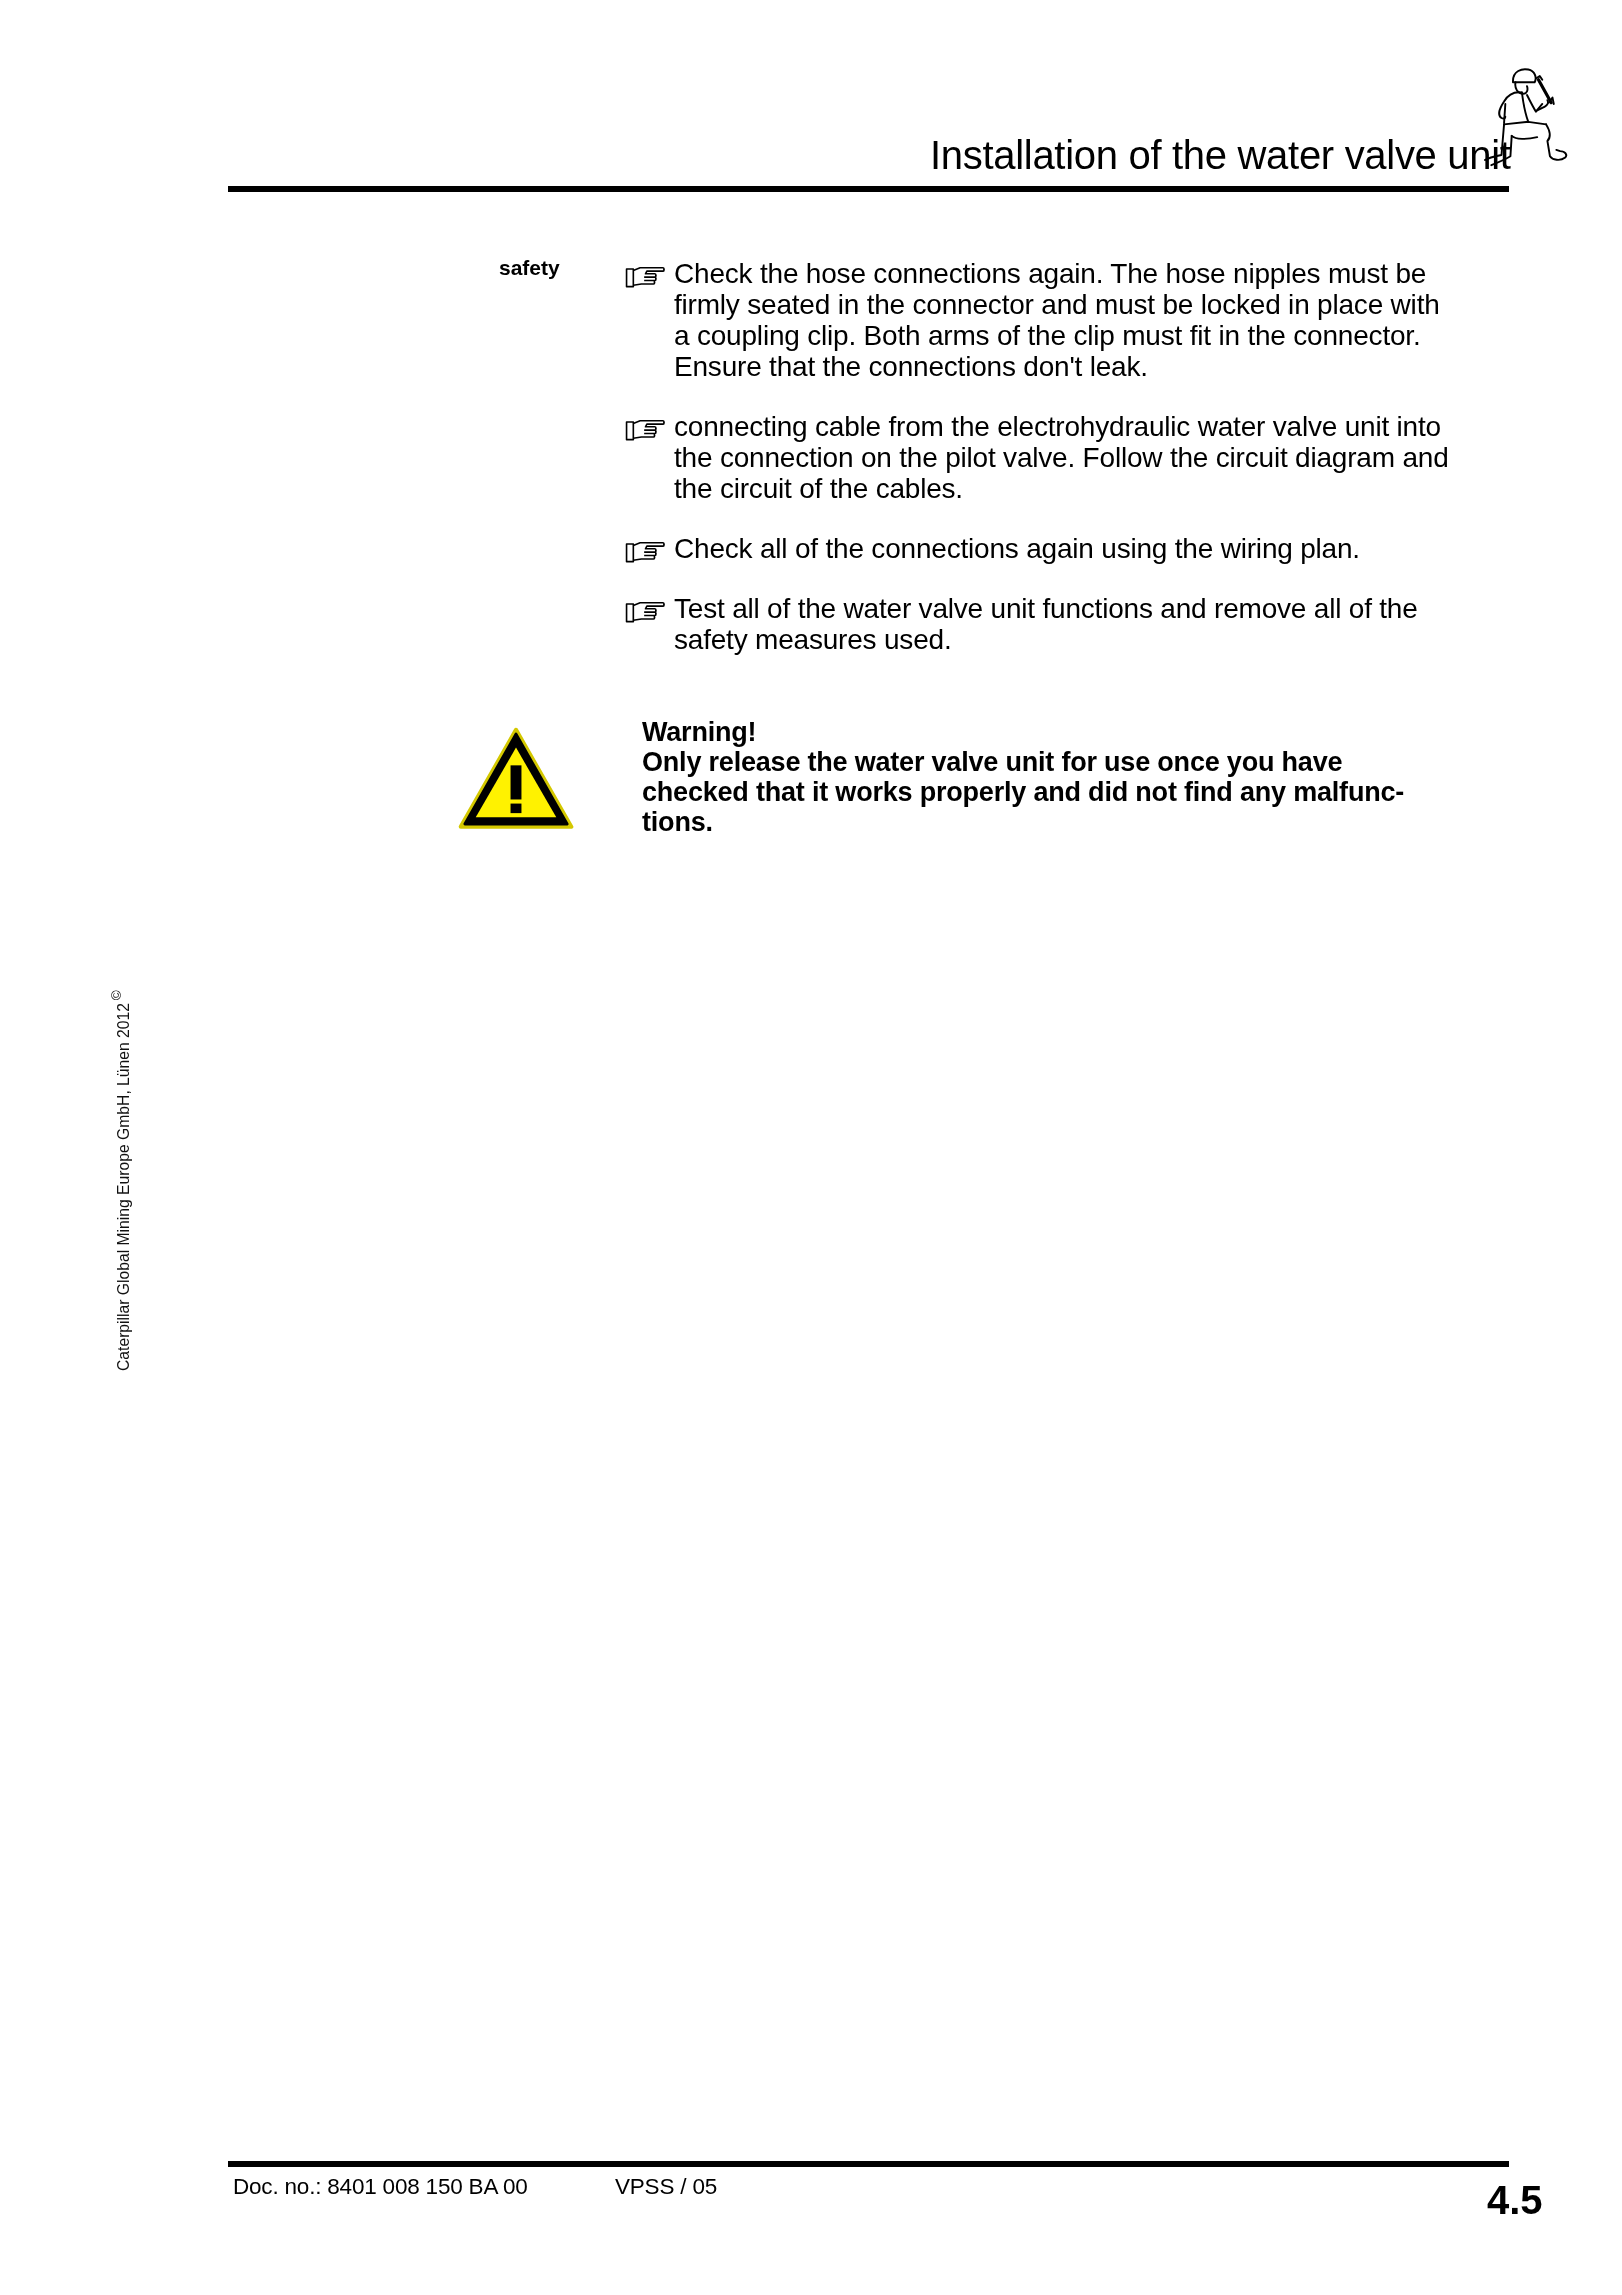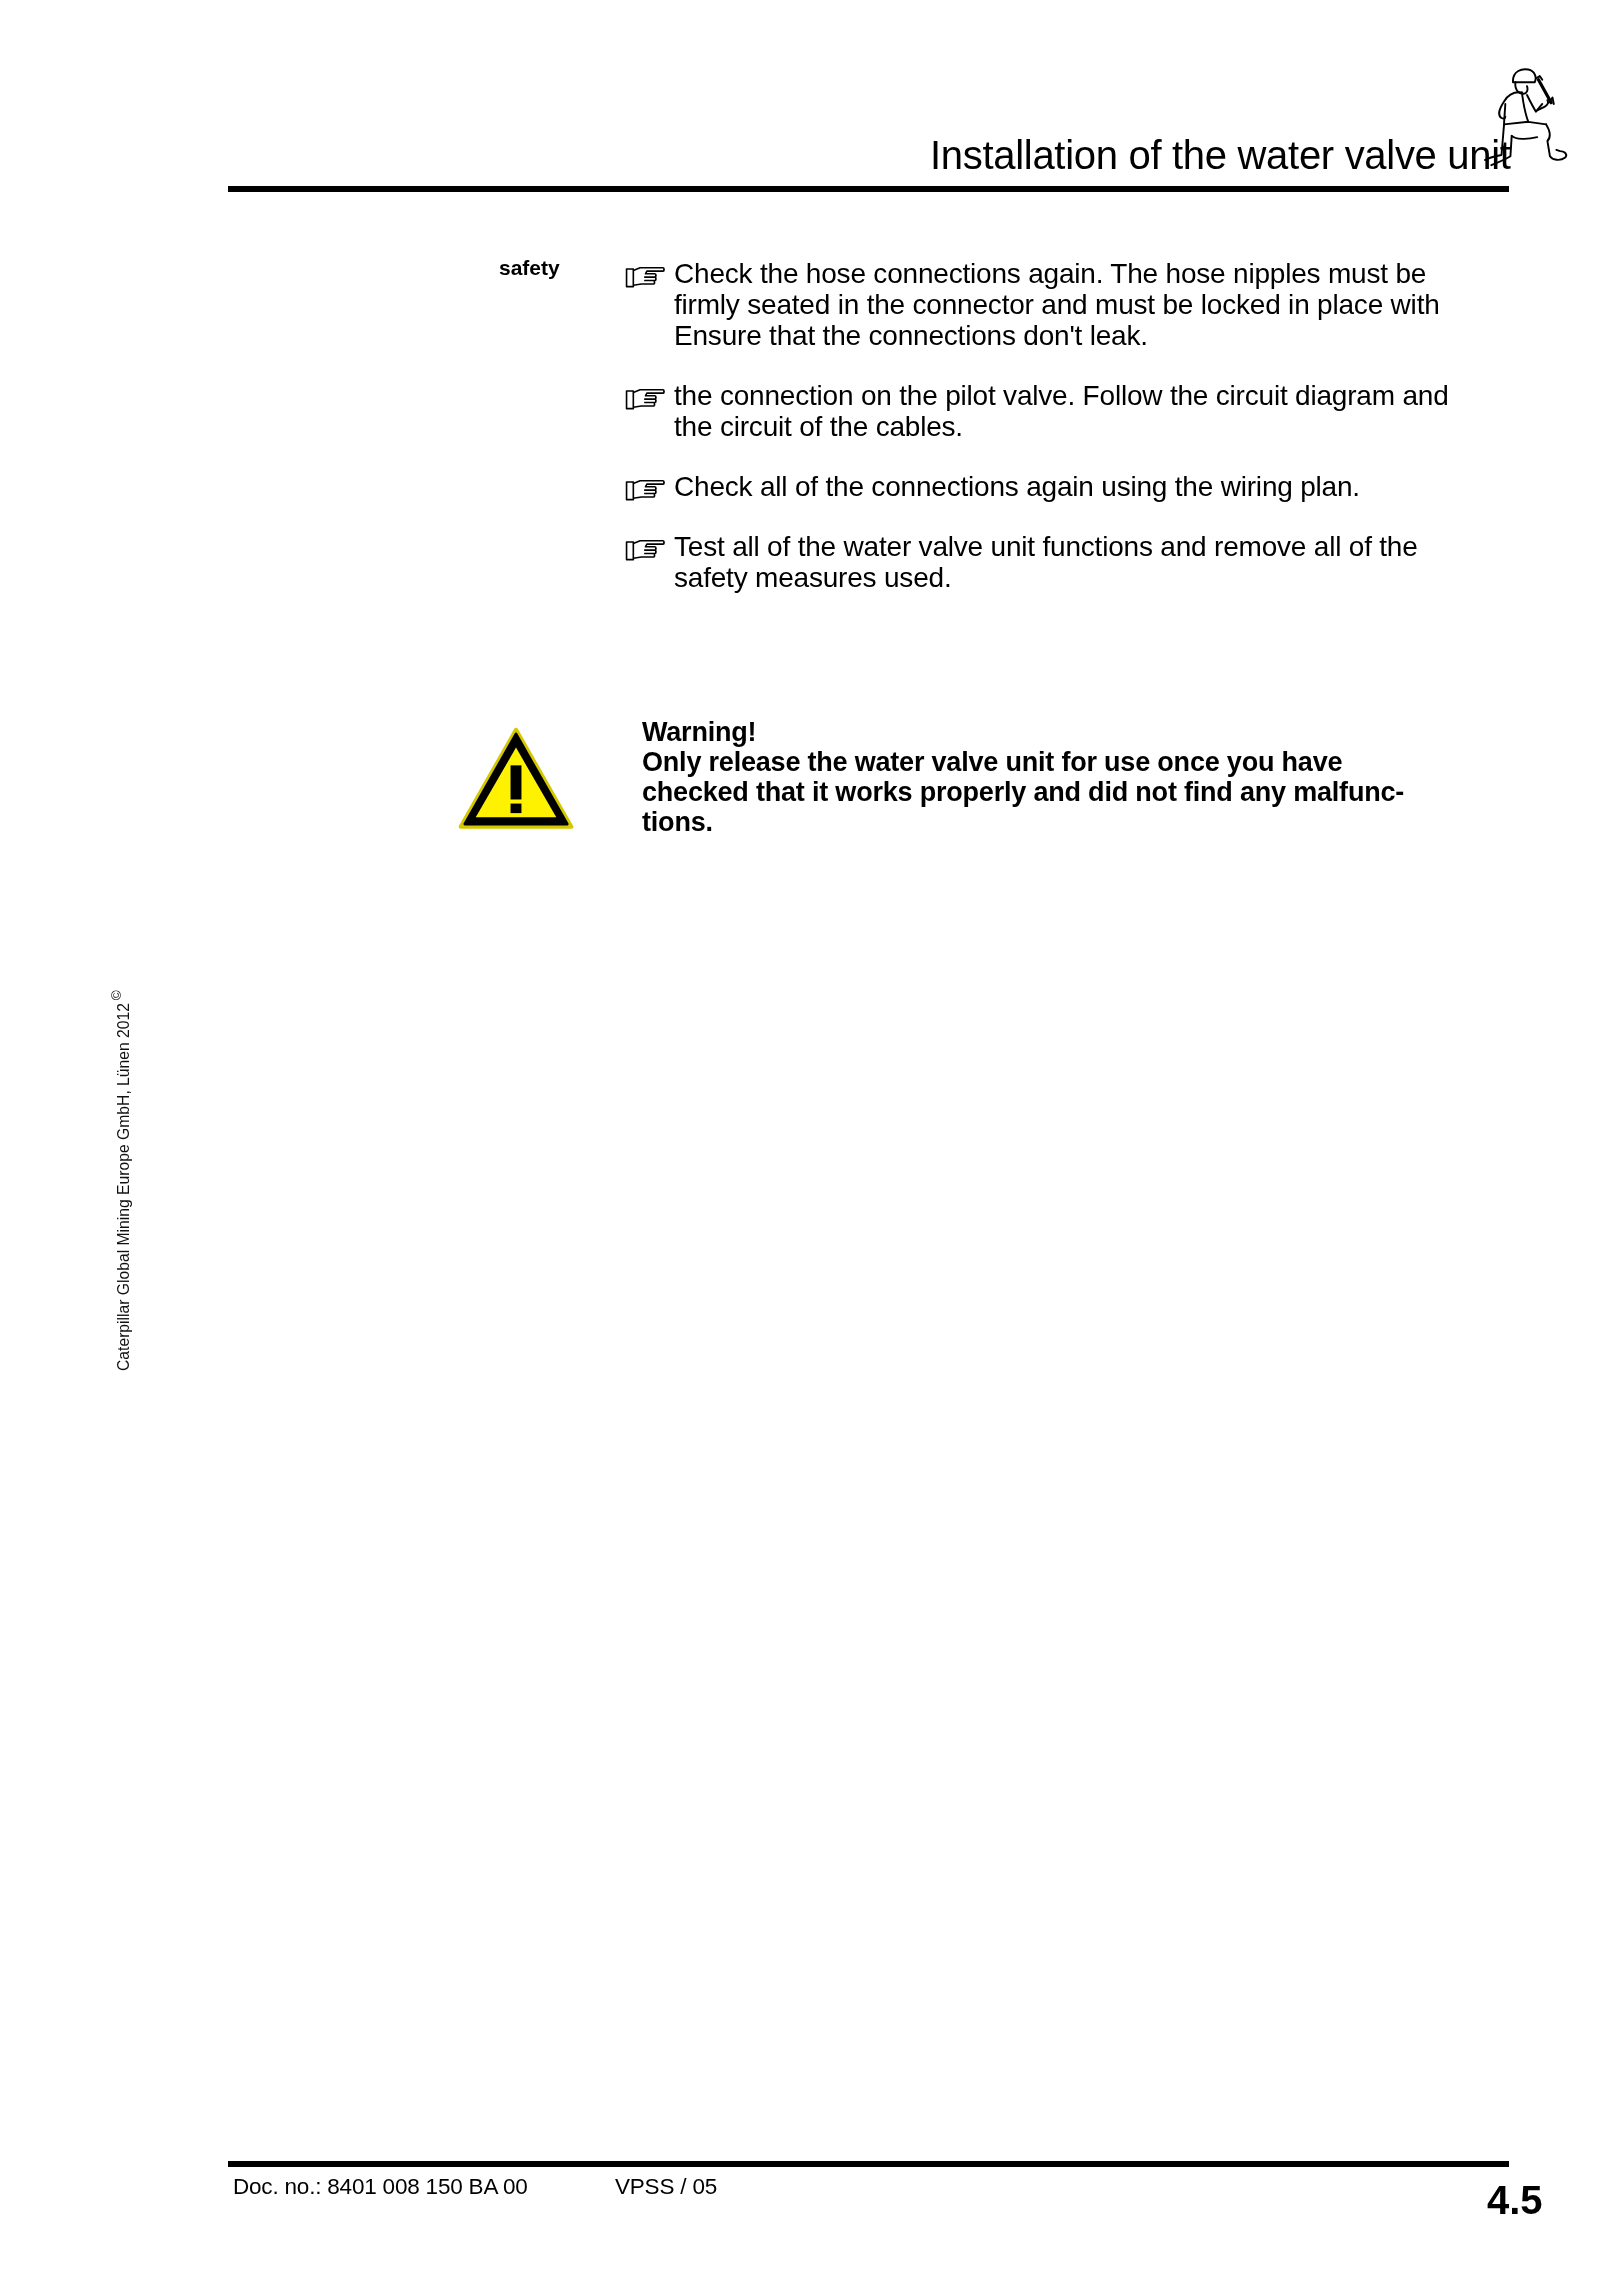--- a/index.html
+++ b/index.html
@@ -195,27 +195,29 @@
   <div class="margin-label">safety</div>
 
   <ul class="steps">
     <li class="step">
       <svg class="hand-icon" viewBox="0 0 60 34" fill="none" stroke="#000" stroke-width="2.4" stroke-linejoin="round">
         <rect x="2" y="6" width="10" height="26"></rect>
         <path d="M12 8 L22 4 L56 4 C58 4 58 9 56 9 L32 9 L30 13 L44 13 C46 13 46 18 44 18 L28 18 M44 18 C46 18 46 23 44 23 L28 23 M42 23 C44 23 44 28 42 28 L24 28 L12 30"></path>
       </svg>
       <span class="line">Check the hose connections again. The hose nipples must be</span>
       <span class="line">firmly seated in the connector and must be locked in place with</span>
+      <span class="line">a coupling clip. Both arms of the clip must fit in the connector.</span>
       <span class="line">Ensure that the connections don't leak.</span>
     </li>
     <li class="step">
       <svg class="hand-icon" viewBox="0 0 60 34" fill="none" stroke="#000" stroke-width="2.4" stroke-linejoin="round">
         <rect x="2" y="6" width="10" height="26"></rect>
         <path d="M12 8 L22 4 L56 4 C58 4 58 9 56 9 L32 9 L30 13 L44 13 C46 13 46 18 44 18 L28 18 M44 18 C46 18 46 23 44 23 L28 23 M42 23 C44 23 44 28 42 28 L24 28 L12 30"></path>
       </svg>
+      <span class="line">connecting cable from the electrohydraulic water valve unit into</span>
       <span class="line">the connection on the pilot valve. Follow the circuit diagram and</span>
       <span class="line">the circuit of the cables.</span>
     </li>
     <li class="step">
       <svg class="hand-icon" viewBox="0 0 60 34" fill="none" stroke="#000" stroke-width="2.4" stroke-linejoin="round">
         <rect x="2" y="6" width="10" height="26"></rect>
         <path d="M12 8 L22 4 L56 4 C58 4 58 9 56 9 L32 9 L30 13 L44 13 C46 13 46 18 44 18 L28 18 M44 18 C46 18 46 23 44 23 L28 23 M42 23 C44 23 44 28 42 28 L24 28 L12 30"></path>
       </svg>
       <span class="line">Check all of the connections again using the wiring plan.</span>
     </li>

